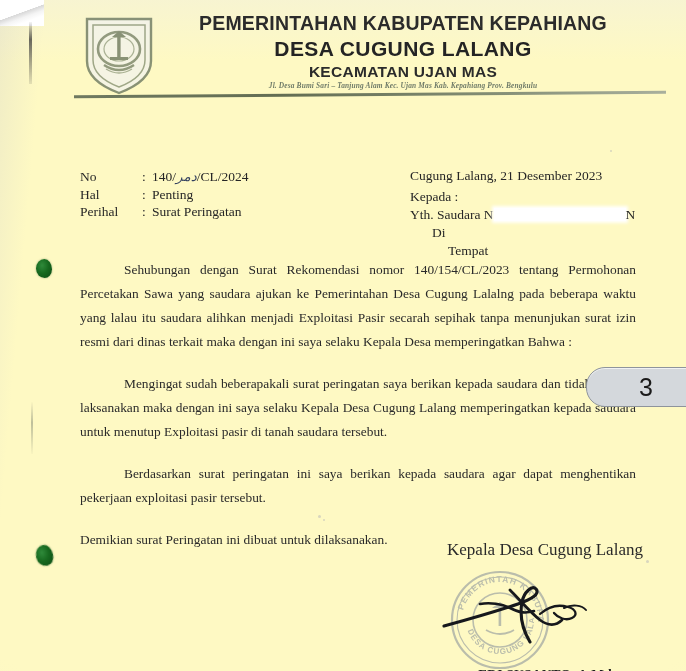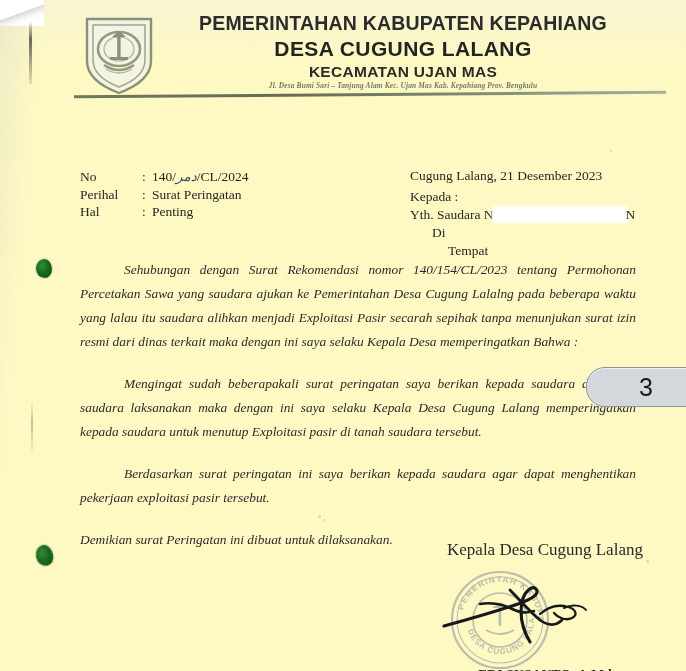--- a/index.html
+++ b/index.html
@@ -188,21 +188,20 @@
   
   #letter-body {
     position: absolute;
     left: 80px;
     top: 258px;
     width: 556px;
     font-size: 13.4px;
     line-height: 24px;
     text-align: justify;
     color: #2a2a2a;
-    font-style: italic;
   }
   #letter-body p {
     margin: 0 0 18px 0;
     text-indent: 44px;
   }
   #letter-body p.no-indent { text-indent: 0; }
 
   
   #signature-block {
     position: absolute;
@@ -325,28 +324,28 @@
 
   <div id="ref-block">
     <table>
       <tbody>
           <tr>
         <td class="ref-key">No</td>
         <td class="ref-colon">:</td>
         <td><span>140/</span><span class="hand-num">دمر</span><span>/CL/2024</span></td>
       </tr>
       <tr>
+        <td class="ref-key">Hal</td>
+        <td class="ref-colon">:</td>
+        <td>Penting</td>
+      </tr>
+      <tr>
         <td class="ref-key">Perihal</td>
         <td class="ref-colon">:</td>
         <td>Surat Peringatan</td>
-      </tr>
-      <tr>
-        <td class="ref-key">Hal</td>
-        <td class="ref-colon">:</td>
-        <td>Penting</td>
       </tr>
     </tbody>
       </table>
   </div>
 
   <div id="recipient-block">
     <div id="date-line">Cugung Lalang, 21 Desember 2023</div>
     <div id="kepada-line">Kepada :</div>
     <div id="yth-line">
       <span>Yth. Saudara N</span><span class="redaction"></span><span>N</span>

